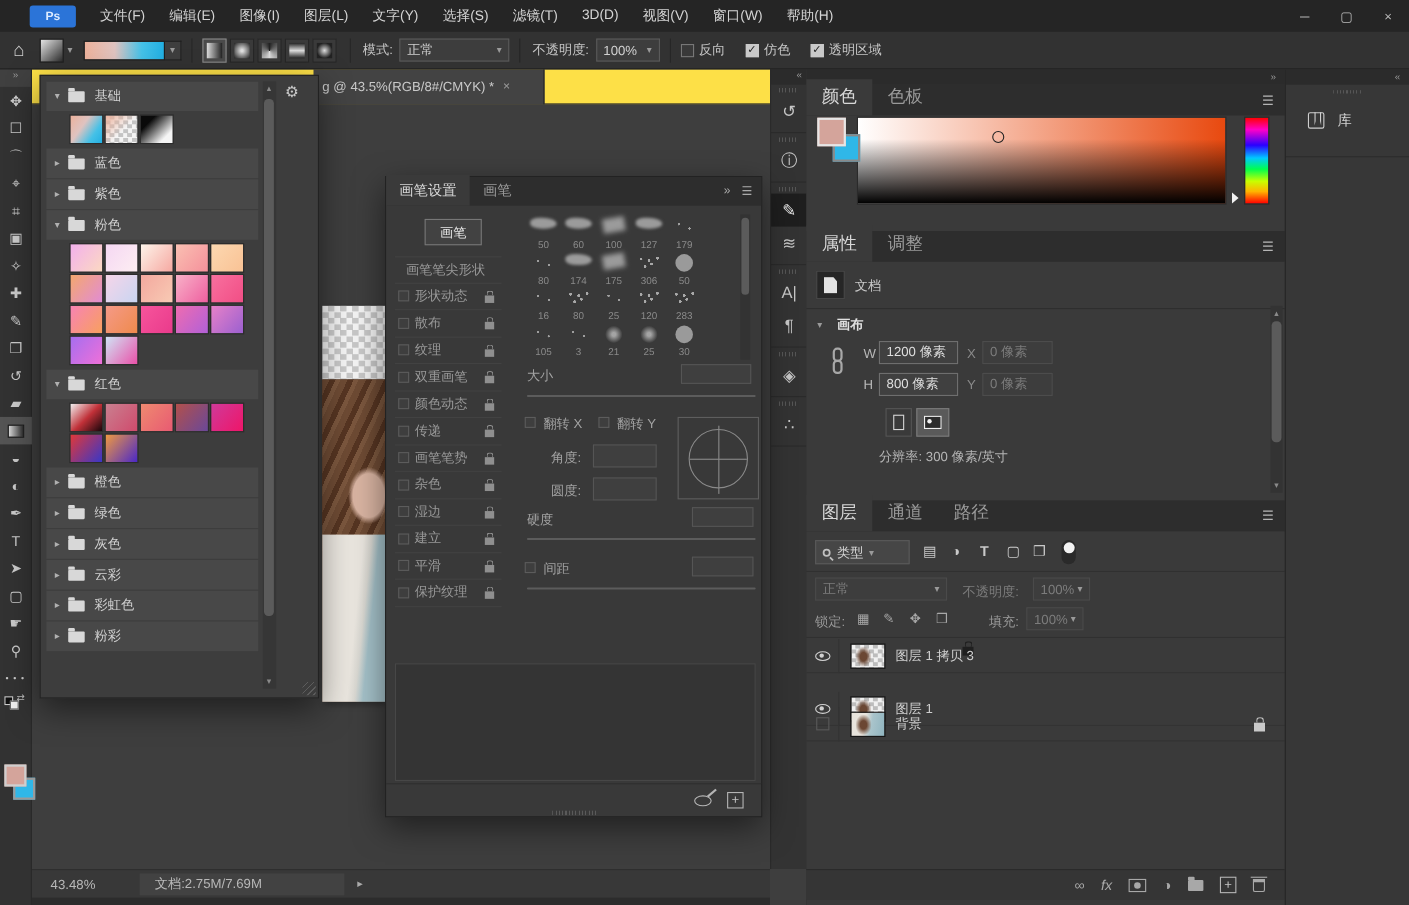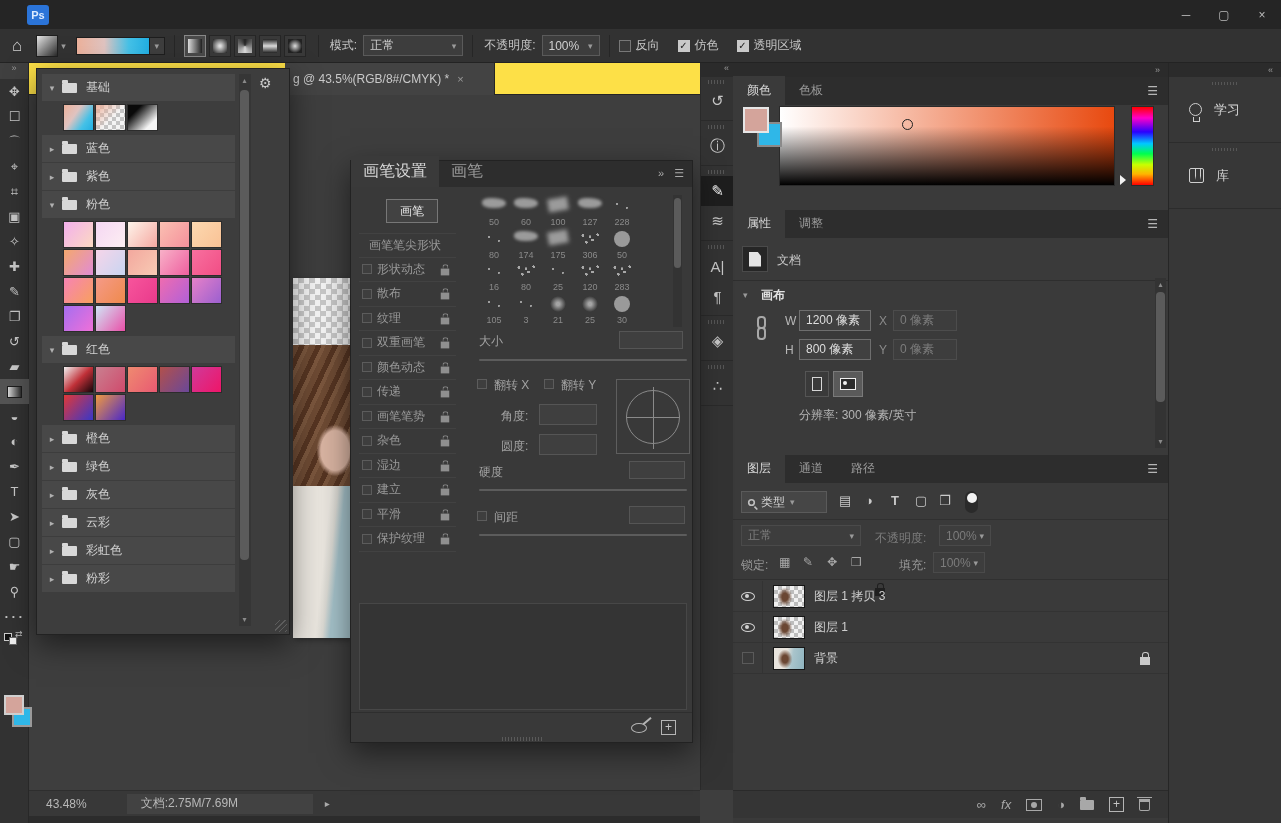--- a/index.html
+++ b/index.html
@@ -2,21 +2,21 @@
 <html><head>
 <meta charset="utf-8">
 <style>
   html,body{margin:0;padding:0;background:#1d1d1d;}
   *{box-sizing:border-box;font-family:"Liberation Sans","DejaVu Sans",sans-serif;}
   #app{position:relative;width:1281px;height:823px;overflow:hidden;background:#3e3e3e;color:#cfcfcf;font-size:12px;}
   .abs{position:absolute;}
 
   
   #menubar{left:0;top:0;width:1281px;height:29px;background:#252525;display:flex;align-items:center;z-index:50;}
-  #ps-logo{width:22px;height:20px;margin-left:27px;background:#2b74d8;color:#dcebff;border-radius:3px;
+  #ps-logo{width:42px;height:20px;margin-left:27px;background:#2b74d8;color:#dcebff;border-radius:3px;
      font-size:11px;font-weight:bold;display:flex;align-items:center;justify-content:center;}
   #menu-items{display:flex;margin-left:12px;gap:2px;}
   .menu-item{padding:4px 10px;color:#d4d4d4;font-size:12.5px;cursor:default;}
   #win-controls{position:absolute;right:0;top:0;height:29px;display:flex;}
   .winbtn{width:38px;height:29px;display:flex;align-items:center;justify-content:center;color:#bbb;font-size:12px;}
 
   #optionsbar{left:0;top:29px;width:1281px;height:34px;background:#323232;border-bottom:1px solid #232323;
      display:flex;align-items:center;z-index:49;}
   .ic{display:inline-block;text-align:center;color:#c3c3c3;}
   #home-icon{font-size:17px;margin-left:12px;color:#d0d0d0;}
@@ -86,21 +86,21 @@
   .dock-slot{position:relative;width:33px;display:flex;align-items:center;justify-content:center;color:#c6c6c6;font-size:15px;}
   .dock-slot.active{background:#1e1e1e;color:#efefef;}
   .dgrip{height:4px;margin:3px auto 2px;width:18px;background:repeating-linear-gradient(90deg,#565656 0 1px,transparent 1px 3px);}
   .dock-sep{height:1px;background:#2a2a2a;margin:4px 0;}
 
   
   #rightcol{left:733px;top:63px;width:435px;height:760px;background:#2b2b2b;z-index:30;}
   .panel{position:absolute;left:0;width:435px;background:#3a3a3a;}
   .phdr{height:14px;background:#2b2b2b;text-align:right;color:#9a9a9a;font-size:9px;padding:2px 8px 0 0;}
   .ptabs{height:28px;background:#2d2d2d;display:flex;align-items:flex-end;position:relative;}
-  .ptab{padding:6px 14px;color:#9a9a9a;font-size:12px;}
+  .ptab{padding:6px 14px;color:#9a9a9a;font-size:16px;}
   .ptab.active{background:#3a3a3a;color:#d8d8d8;}
   .pmenu{position:absolute;right:10px;top:7px;color:#b5b5b5;font-size:12px;}
 
   
   #fg-chip{position:absolute;left:10px;top:44px;width:26px;height:26px;border:2px solid #e6e6e6;z-index:3;}
   #bg-chip{position:absolute;left:24px;top:59px;width:25px;height:25px;border:2px solid #8a8a8a;z-index:2;}
   #color-field{position:absolute;left:46px;top:43px;width:336px;height:80px;border:1px solid #2a2a2a;}
   #color-ring{position:absolute;left:122px;top:12px;width:11px;height:11px;border:1.5px solid #222;border-radius:50%;}
   #hue-strip{position:absolute;left:398px;top:43px;width:23px;height:80px;border:1px solid #2a2a2a;
      background:linear-gradient(to bottom,#ff0000 0%,#ff00c8 14%,#2a00ff 32%,#00c8ff 47%,#00ff4e 60%,#c8ff00 74%,#ffb400 86%,#ff0000 100%);}
@@ -186,21 +186,21 @@
   .gsw{width:31px;height:27px;margin:0 1px 1px 0;border:1px solid #2c2c2c;}
   #grad-scroll{position:absolute;left:202px;top:5px;width:12px;height:552px;background:#363636;}
   #grad-scroll .vthumb{top:16px;height:470px;}
   #grad-gear{position:absolute;left:222px;top:6px;color:#c9c9c9;font-size:14px;}
   #grad-grip{position:absolute;right:2px;bottom:2px;width:12px;height:12px;
      background:repeating-linear-gradient(135deg,transparent 0 3px,#5d5d5d 3px 4px);}
 
   
   #brushpanel{left:350px;top:160px;width:343px;height:583px;background:#393939;z-index:55;color:#8f8f8f;}
   #bp-tabs{height:26px;background:#2d2d2d;display:flex;align-items:flex-end;position:relative;}
-  #bp-tabs .ptab{padding:5px 12px;font-size:16px;}
+  #bp-tabs .ptab{padding:5px 12px;font-size:13px;}
   #bp-right{position:absolute;right:8px;top:6px;color:#aaa;display:flex;gap:10px;font-size:11px;}
   #brushes-btn{position:absolute;left:35px;top:38px;width:52px;height:24px;border:1px solid #777;background:#424242;
      color:#e6e6e6;display:flex;align-items:center;justify-content:center;}
   #brush-opts{position:absolute;left:8px;top:72px;width:97px;}
   .bopt{height:24.5px;display:flex;align-items:center;border-bottom:1px solid #424242;position:relative;padding-left:3px;text-align:right;}
   .bopt.hd{border-top:1px solid #424242;color:#9e9e9e;padding-left:10px;}
   .bopt .cb{width:10px;height:10px;border-color:#5c5c5c;background:#3e3e3e;margin-right:5px;}
   .bopt .lockglyph{position:absolute;right:6px;transform:scale(.85);background:#8f8f8f;}
   .bopt .lockglyph::before{border-color:#8f8f8f;}
   .boptlabel{color:#989898;}
@@ -241,20 +241,33 @@
   #bp-grip{position:absolute;left:50%;bottom:1px;transform:translateX(-50%);width:40px;height:4px;
      background:repeating-linear-gradient(90deg,#5a5a5a 0 1px,transparent 1px 3px);}
 </style>
 </head>
 <body>
 
 <div id="app">
 
   <div id="menubar" class="abs">
     <div id="ps-logo">Ps</div>
+    <div id="menu-items">
+        <span class="menu-item">文件(F)</span>
+        <span class="menu-item">编辑(E)</span>
+        <span class="menu-item">图像(I)</span>
+        <span class="menu-item">图层(L)</span>
+        <span class="menu-item">文字(Y)</span>
+        <span class="menu-item">选择(S)</span>
+        <span class="menu-item">滤镜(T)</span>
+        <span class="menu-item">3D(D)</span>
+        <span class="menu-item">视图(V)</span>
+        <span class="menu-item">窗口(W)</span>
+        <span class="menu-item">帮助(H)</span>
+      </div>
     <div id="win-controls">
       <span class="winbtn">─</span>
       <span class="winbtn">▢</span>
       <span class="winbtn">×</span>
     </div>
   </div>
 
   <div id="optionsbar" class="abs">
     <span class="ic" id="home-icon">⌂</span>
     <div id="tool-preset">
@@ -570,21 +583,21 @@
       <div id="layer-rows">
           <div class="layer-row" style="top: 126px;">
             <div class="eyewell">
               <span class="eye"></span>
             </div>
             <div class="lthumb">
               <span class="blob"></span>
             </div>
             <span class="lname">图层 1 拷贝 3</span>
           </div>
-          <div class="layer-row" style="top: 157px; text-align: center;">
+          <div class="layer-row" style="top: 174px; text-align: center;">
             <div class="eyewell">
               <span class="eye"></span>
             </div>
             <div class="lthumb">
               <span class="blob"></span>
             </div>
             <span class="lname">图层 1</span>
           </div>
           <div class="layer-row" style="top: 188px;">
             <div class="eyewell">
@@ -606,25 +619,20 @@
         <span class="plusbox">+</span>
         <span class="trashicon"></span>
       </div>
     </div>
   </div>
 
   <div id="farrail" class="abs">
     <div class="hdr">«</div>
     <div class="rail-item">
       <span class="rail-grip"></span>
-      <span class="bulb"></span>
-      <span>学习</span>
-    </div>
-    <div class="rail-item">
-      <span class="rail-grip"></span>
       <span class="book"></span>
       <span>库</span>
     </div>
   </div>
 
   <div id="gradpanel" class="abs float">
     <div id="grad-list">
         <div class="ghdr">
           <span class="gchev">▾</span>
           <span class="gfolder"></span>
@@ -810,21 +818,21 @@
         <div class="bcell">
           <div class="bglyph g-strokeB"></div>
           <div class="num">100</div>
         </div>
         <div class="bcell">
           <div class="bglyph g-stroke"></div>
           <div class="num">127</div>
         </div>
         <div class="bcell">
           <div class="bglyph g-dots"></div>
-          <div class="num">228</div>
+          <div class="num">179</div>
         </div>
         <div class="bcell">
           <div class="bglyph g-dots"></div>
           <div class="num">80</div>
         </div>
         <div class="bcell">
           <div class="bglyph g-stroke"></div>
           <div class="num">174</div>
         </div>
         <div class="bcell">

